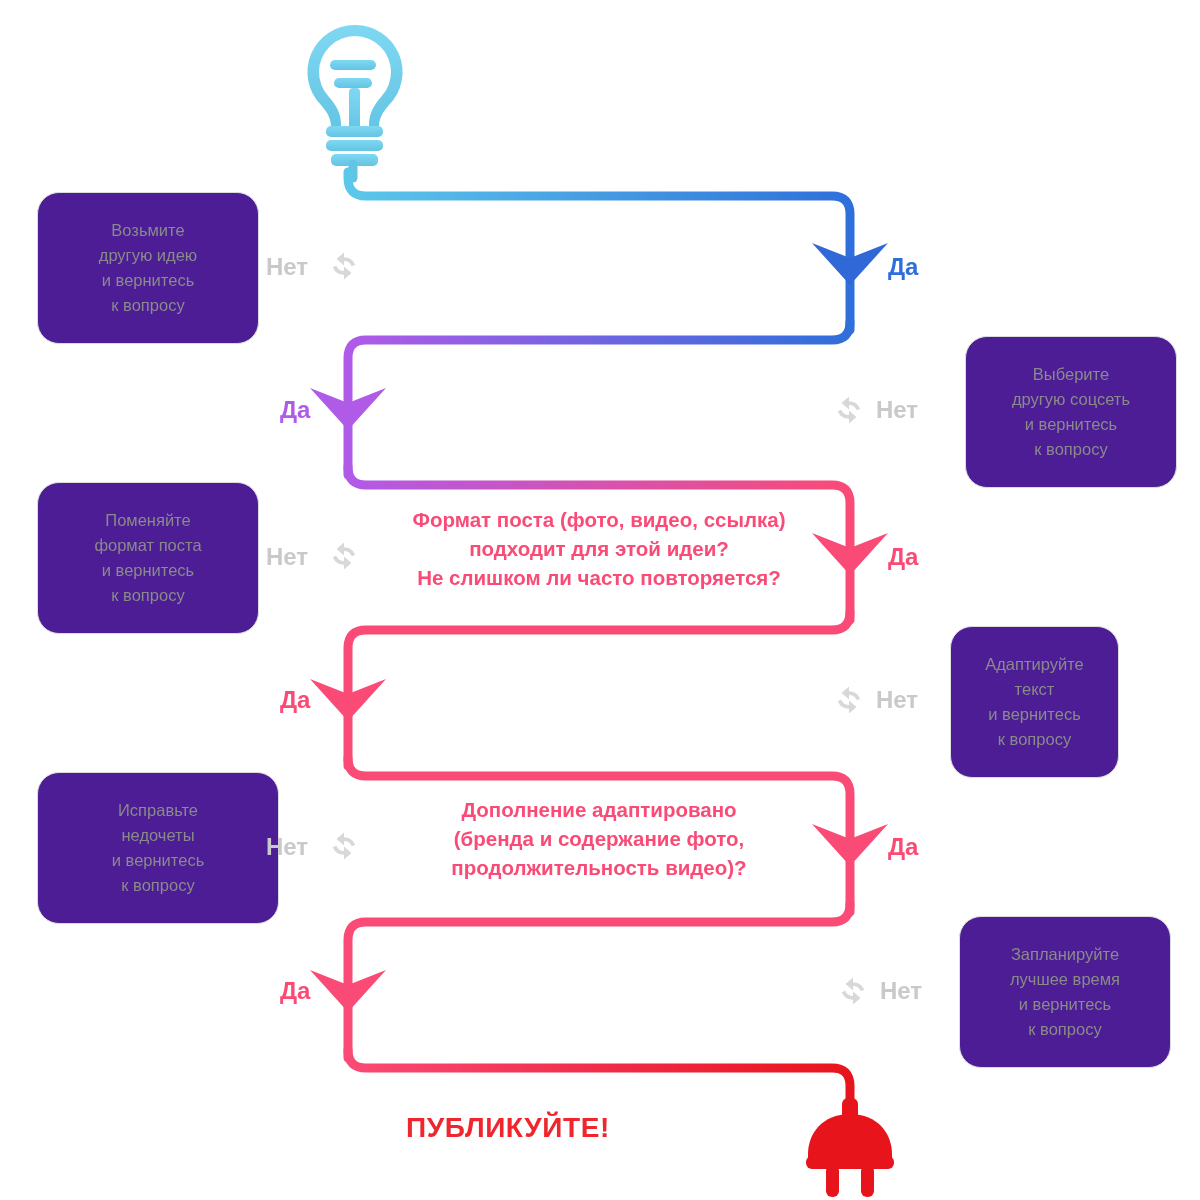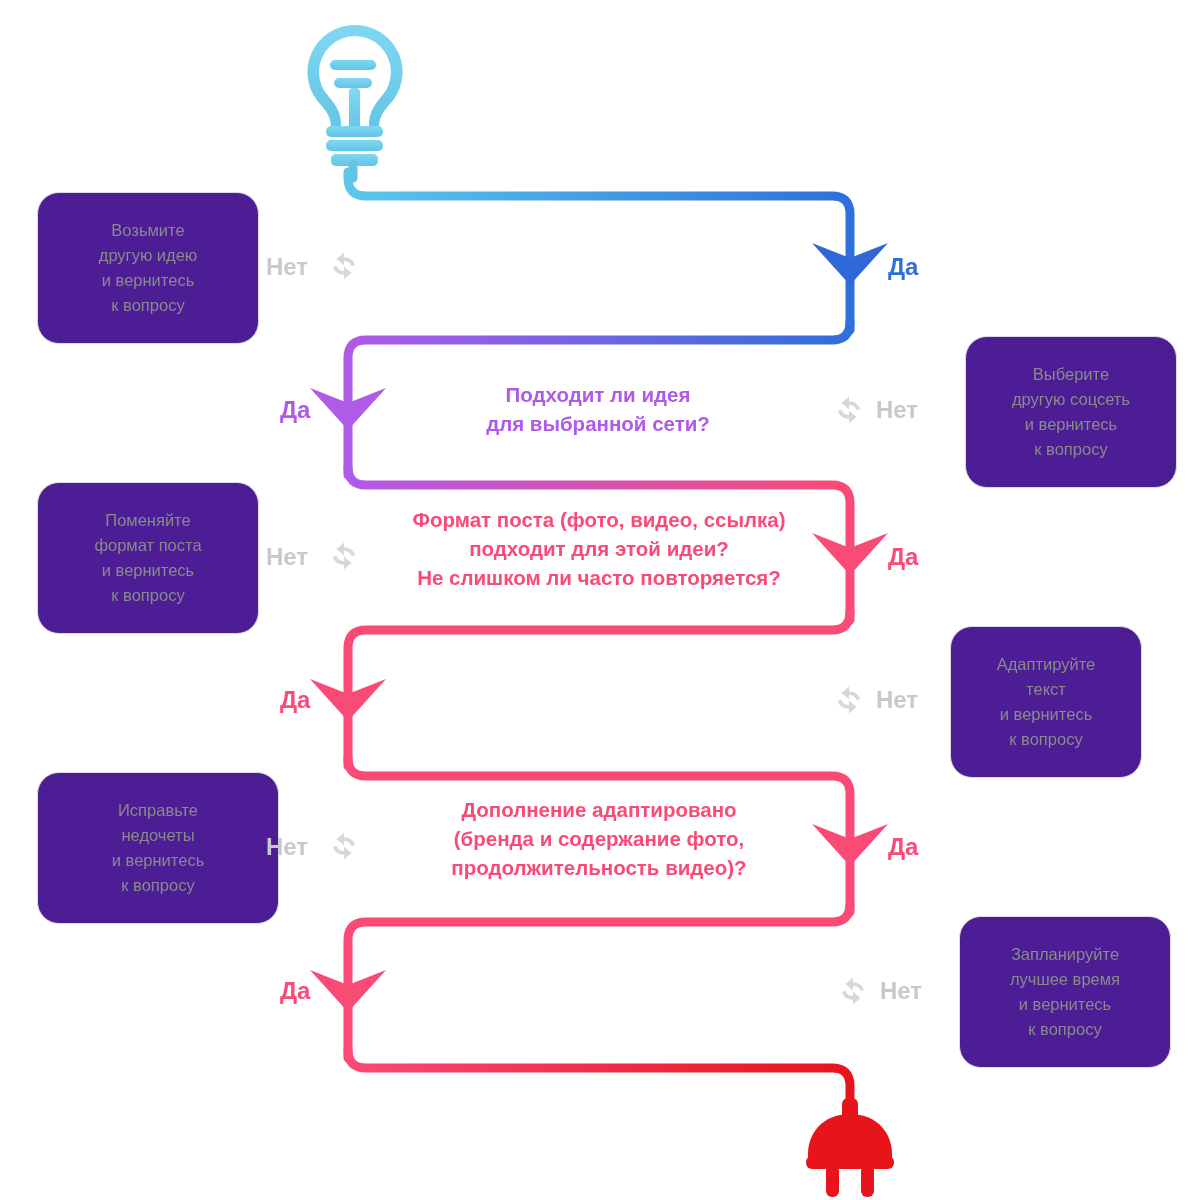--- a/index.html
+++ b/index.html
@@ -180,22 +180,20 @@
 и вернитесь
 к вопросу</div>
   <div class="branch-label no" style="left:266px; top:253px;">Нет</div>
   <svg class="loop-icon" style="left:327px; top:249px;" viewBox="0 0 32 32">
     <path d="M16 4.5 a11.5 11.5 0 0 1 10.6 7.1 l-3.3 1.4 a7.9 7.9 0 0 0 -7.3 -4.9 l0 4.2 l-7 -6.1 l7 -6.1 z" fill="#d8d8d8" transform="translate(0,3.2)"></path>
     <path d="M16 27.5 a11.5 11.5 0 0 1 -10.6 -7.1 l3.3 -1.4 a7.9 7.9 0 0 0 7.3 4.9 l0 -4.2 l7 6.1 l-7 6.1 z" fill="#d8d8d8" transform="translate(0,-3.2)"></path>
   </svg>
   <div class="branch-label" style="left:888px; top:253px; color:#2f6fdb;">Да</div>
 
   <div class="branch-label" style="left:280px; top:396px; color:#b05ae8;">Да</div>
-  <div class="question" style="left:372px; top:380px; width:452px; color:#b05ae8;">Подходит ли идея
-для выбранной сети?</div>
   <svg class="loop-icon" style="left:832px; top:393px;" viewBox="0 0 32 32">
     <path d="M16 4.5 a11.5 11.5 0 0 1 10.6 7.1 l-3.3 1.4 a7.9 7.9 0 0 0 -7.3 -4.9 l0 4.2 l-7 -6.1 l7 -6.1 z" fill="#d8d8d8" transform="translate(0,3.2)"></path>
     <path d="M16 27.5 a11.5 11.5 0 0 1 -10.6 -7.1 l3.3 -1.4 a7.9 7.9 0 0 0 7.3 4.9 l0 -4.2 l7 6.1 l-7 6.1 z" fill="#d8d8d8" transform="translate(0,-3.2)"></path>
   </svg>
   <div class="branch-label no" style="left:876px; top:396px;">Нет</div>
   <div class="side-box" style="left:950px; top:336px; width:212px; height:152px;margin-left:15px;">Выберите
 другую соцсеть
 и вернитесь
 к вопросу</div>
 
@@ -212,21 +210,21 @@
 подходит для этой идеи?
 Не слишком ли часто повторяется?</div>
   <div class="branch-label" style="left:888px; top:543px; color:#fa4a76;">Да</div>
 
   <div class="branch-label" style="left:280px; top:686px; color:#fa4a76;">Да</div>
   <svg class="loop-icon" style="left:832px; top:683px;" viewBox="0 0 32 32">
     <path d="M16 4.5 a11.5 11.5 0 0 1 10.6 7.1 l-3.3 1.4 a7.9 7.9 0 0 0 -7.3 -4.9 l0 4.2 l-7 -6.1 l7 -6.1 z" fill="#d8d8d8" transform="translate(0,3.2)"></path>
     <path d="M16 27.5 a11.5 11.5 0 0 1 -10.6 -7.1 l3.3 -1.4 a7.9 7.9 0 0 0 7.3 4.9 l0 -4.2 l7 6.1 l-7 6.1 z" fill="#d8d8d8" transform="translate(0,-3.2)"></path>
   </svg>
   <div class="branch-label no" style="left:876px; top:686px;">Нет</div>
-  <div class="side-box" style="left:950px; top:626px; width:192px; height:152px;">Адаптируйте
+  <div class="side-box" style="left:950px; top:626px; width:169px; height:152px;">Адаптируйте
 текст
 и вернитесь
 к вопросу</div>
 
   <div class="side-box" style="left:37px; top:772px; width:242px; height:152px;">Исправьте
 недочеты
 и вернитесь
 к вопросу</div>
   <div class="branch-label no" style="left:266px; top:833px;">Нет</div>
   <svg class="loop-icon" style="left:327px; top:829px;" viewBox="0 0 32 32">
@@ -242,14 +240,15 @@
   <svg class="loop-icon" style="left:836px; top:974px;" viewBox="0 0 32 32">
     <path d="M16 4.5 a11.5 11.5 0 0 1 10.6 7.1 l-3.3 1.4 a7.9 7.9 0 0 0 -7.3 -4.9 l0 4.2 l-7 -6.1 l7 -6.1 z" fill="#d8d8d8" transform="translate(0,3.2)"></path>
     <path d="M16 27.5 a11.5 11.5 0 0 1 -10.6 -7.1 l3.3 -1.4 a7.9 7.9 0 0 0 7.3 4.9 l0 -4.2 l7 6.1 l-7 6.1 z" fill="#d8d8d8" transform="translate(0,-3.2)"></path>
   </svg>
   <div class="branch-label no" style="left:880px; top:977px;">Нет</div>
   <div class="side-box" style="left:950px; top:916px; width:212px; height:152px;margin-left:9px;">Запланируйте
 лучшее время
 и вернитесь
 к вопросу</div>
 
+  <div class="cta-text">ПУБЛИКУЙТЕ!</div>
 
 </div>
 
 </body></html>

